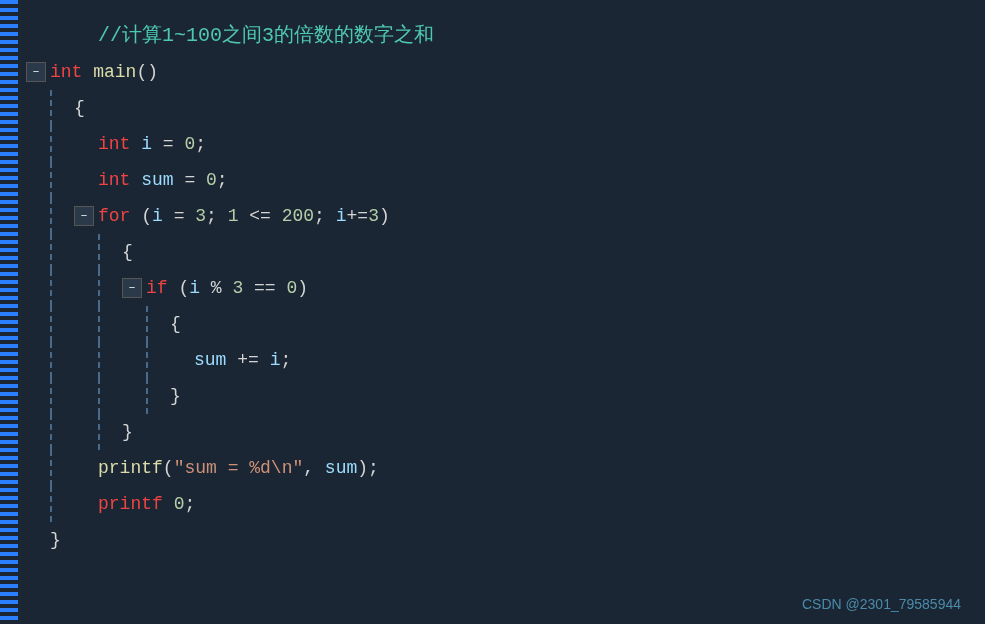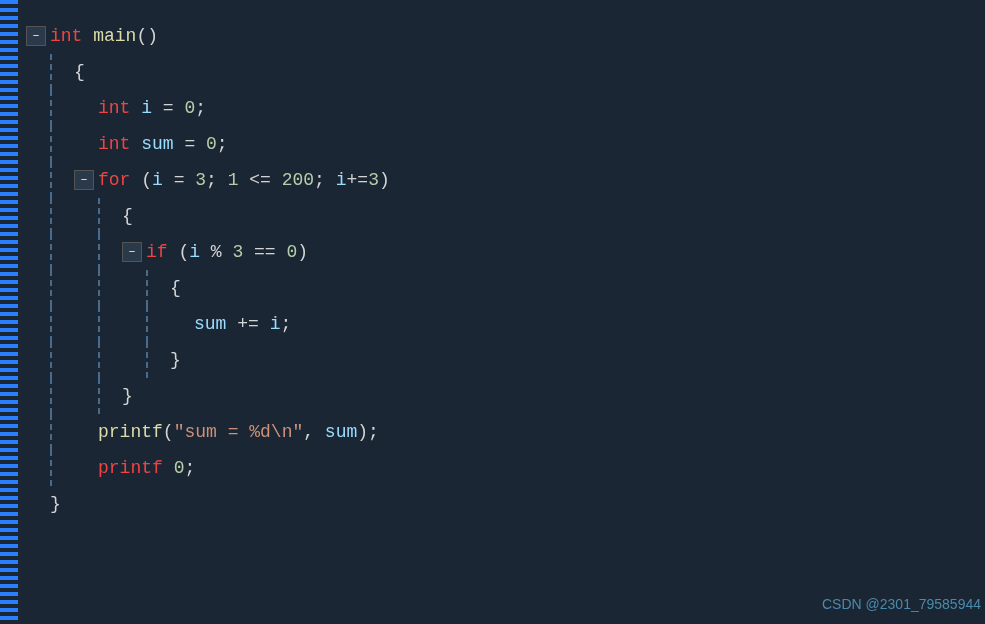--- a/index.html
+++ b/index.html
@@ -85,21 +85,21 @@
     .plain { color: #d4d4d4; }
 
     .comment-line {
       color: #4ec9b0;
       font-size: 20px;
     }
 
     .watermark {
       position: absolute;
       bottom: 12px;
-      right: 4px;
+      right: 24px;
       color: #4a8aaa;
       font-size: 14px;
       font-family: Arial, sans-serif;
     }
 
     
     .row-highlight {
       background-color: #1e3a5a;
     }
 
@@ -115,20 +115,26 @@
     }
   </style>
 </head>
 <body>
 
 <div class="code-container">
   <div class="left-gutter"></div>
 
   <div class="code-content">
 
+    <div class="line">
+      <div class="line-structure">
+        <span class="fold-placeholder"></span>
+        <span class="comment-line">&nbsp;&nbsp;&nbsp;&nbsp;//计算1~100之间3的倍数的数字之和</span>
+      </div>
+    </div>
 
     <div class="line">
       <div class="line-structure">
         <span class="fold-btn">－</span>
         <span class="kw">int</span>
           <span class="plain">&nbsp;</span>
           <span class="fn">main</span>
           <span class="plain">()</span>
       </div>
     </div>

